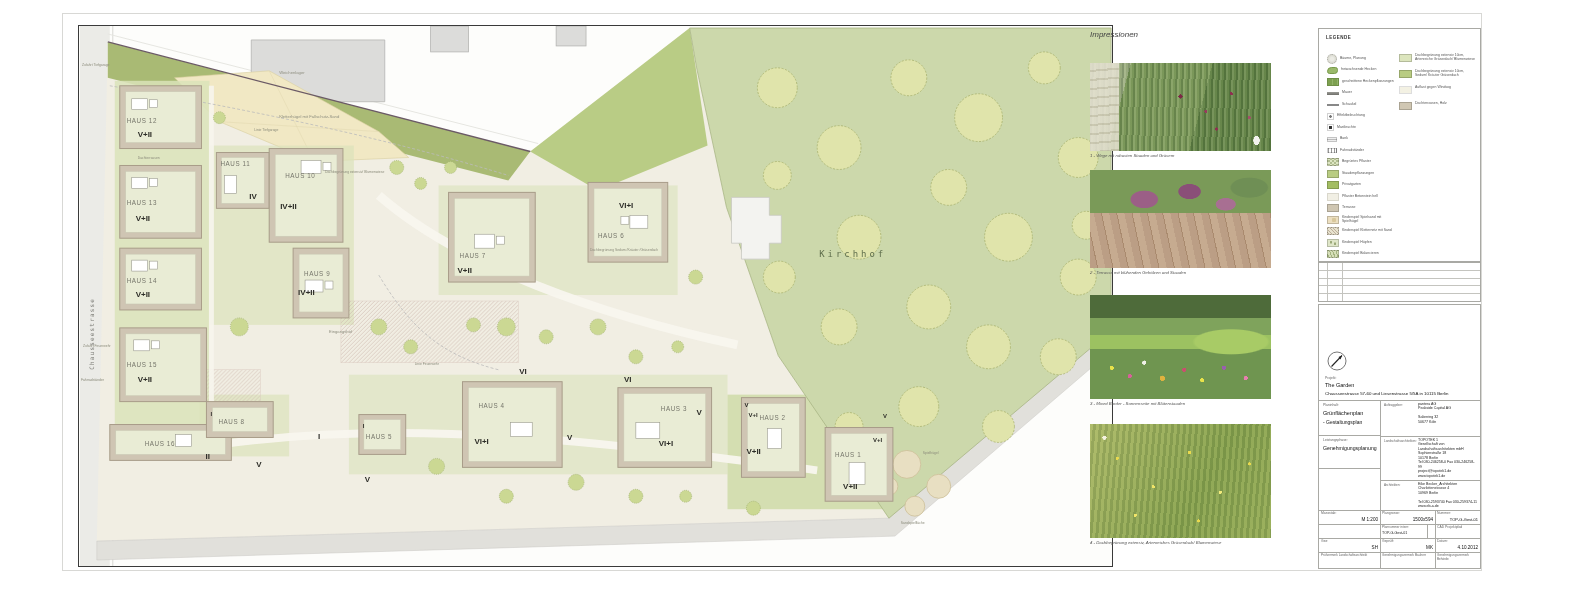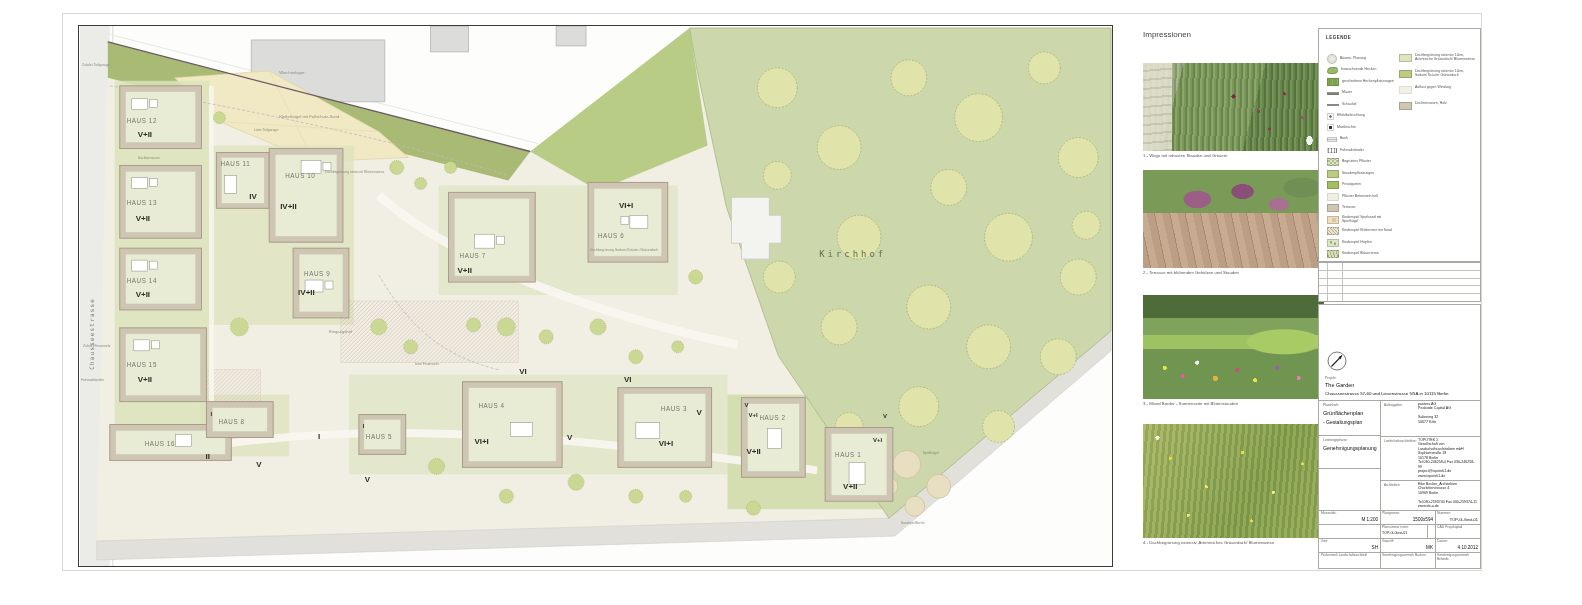--- a/index.html
+++ b/index.html
@@ -18,21 +18,21 @@
   .glabel{font:bold 8px "Liberation Sans",sans-serif;fill:#2d2d28;}
   .slabel{font:bold 6px "Liberation Sans",sans-serif;fill:#2d2d28;}
   .ann{font:3.4px "Liberation Sans",sans-serif;fill:#8b8b7b;}
   .ann2{font:4.2px "Liberation Sans",sans-serif;fill:#8f8f80;}
   .kirch{font:9px "DejaVu Sans Mono",monospace;fill:#5f6e4c;letter-spacing:3px;}
   .street{font:6px "DejaVu Sans Mono",monospace;fill:#7a7a74;letter-spacing:1.2px;}
   .stree{fill:#cbd893;stroke:#9eb06c;stroke-width:.7;stroke-dasharray:1 1;}
   .ktree{fill:#e0e4ab;stroke:#aab36f;stroke-width:.8;stroke-dasharray:2 1.5;}
   .gray-bld{fill:#dcdcda;stroke:#b5b5b2;stroke-width:.8;}
   
-  .impress{position:absolute;left:1143px;top:0;width:181px;height:517px;}
+  .impress{position:absolute;left:1090px;top:0;width:181px;height:517px;font-style:italic;}
   .impress-title{position:absolute;left:0;top:30px;font-size:8px;color:#444;}
   .ph{position:absolute;left:0;margin:0;width:181px;}
   .ph .img{width:181px;}
   .ph figcaption{font-size:4.3px;color:#555;margin-top:2px;}
   .ph1{top:63px;}  .ph1 .img{height:88px;position:relative;background:
      radial-gradient(3px 3px at 78% 35%, #8e3050 50%, transparent 55%),
      radial-gradient(3px 3px at 64% 55%, #97395c 50%, transparent 55%),
      radial-gradient(4px 4px at 50% 38%, #7c2a46 50%, transparent 55%),
      radial-gradient(3px 3px at 88% 62%, #a44f6b 50%, transparent 55%),
      radial-gradient(3px 3px at 70% 75%, #8e3050 50%, transparent 55%),

